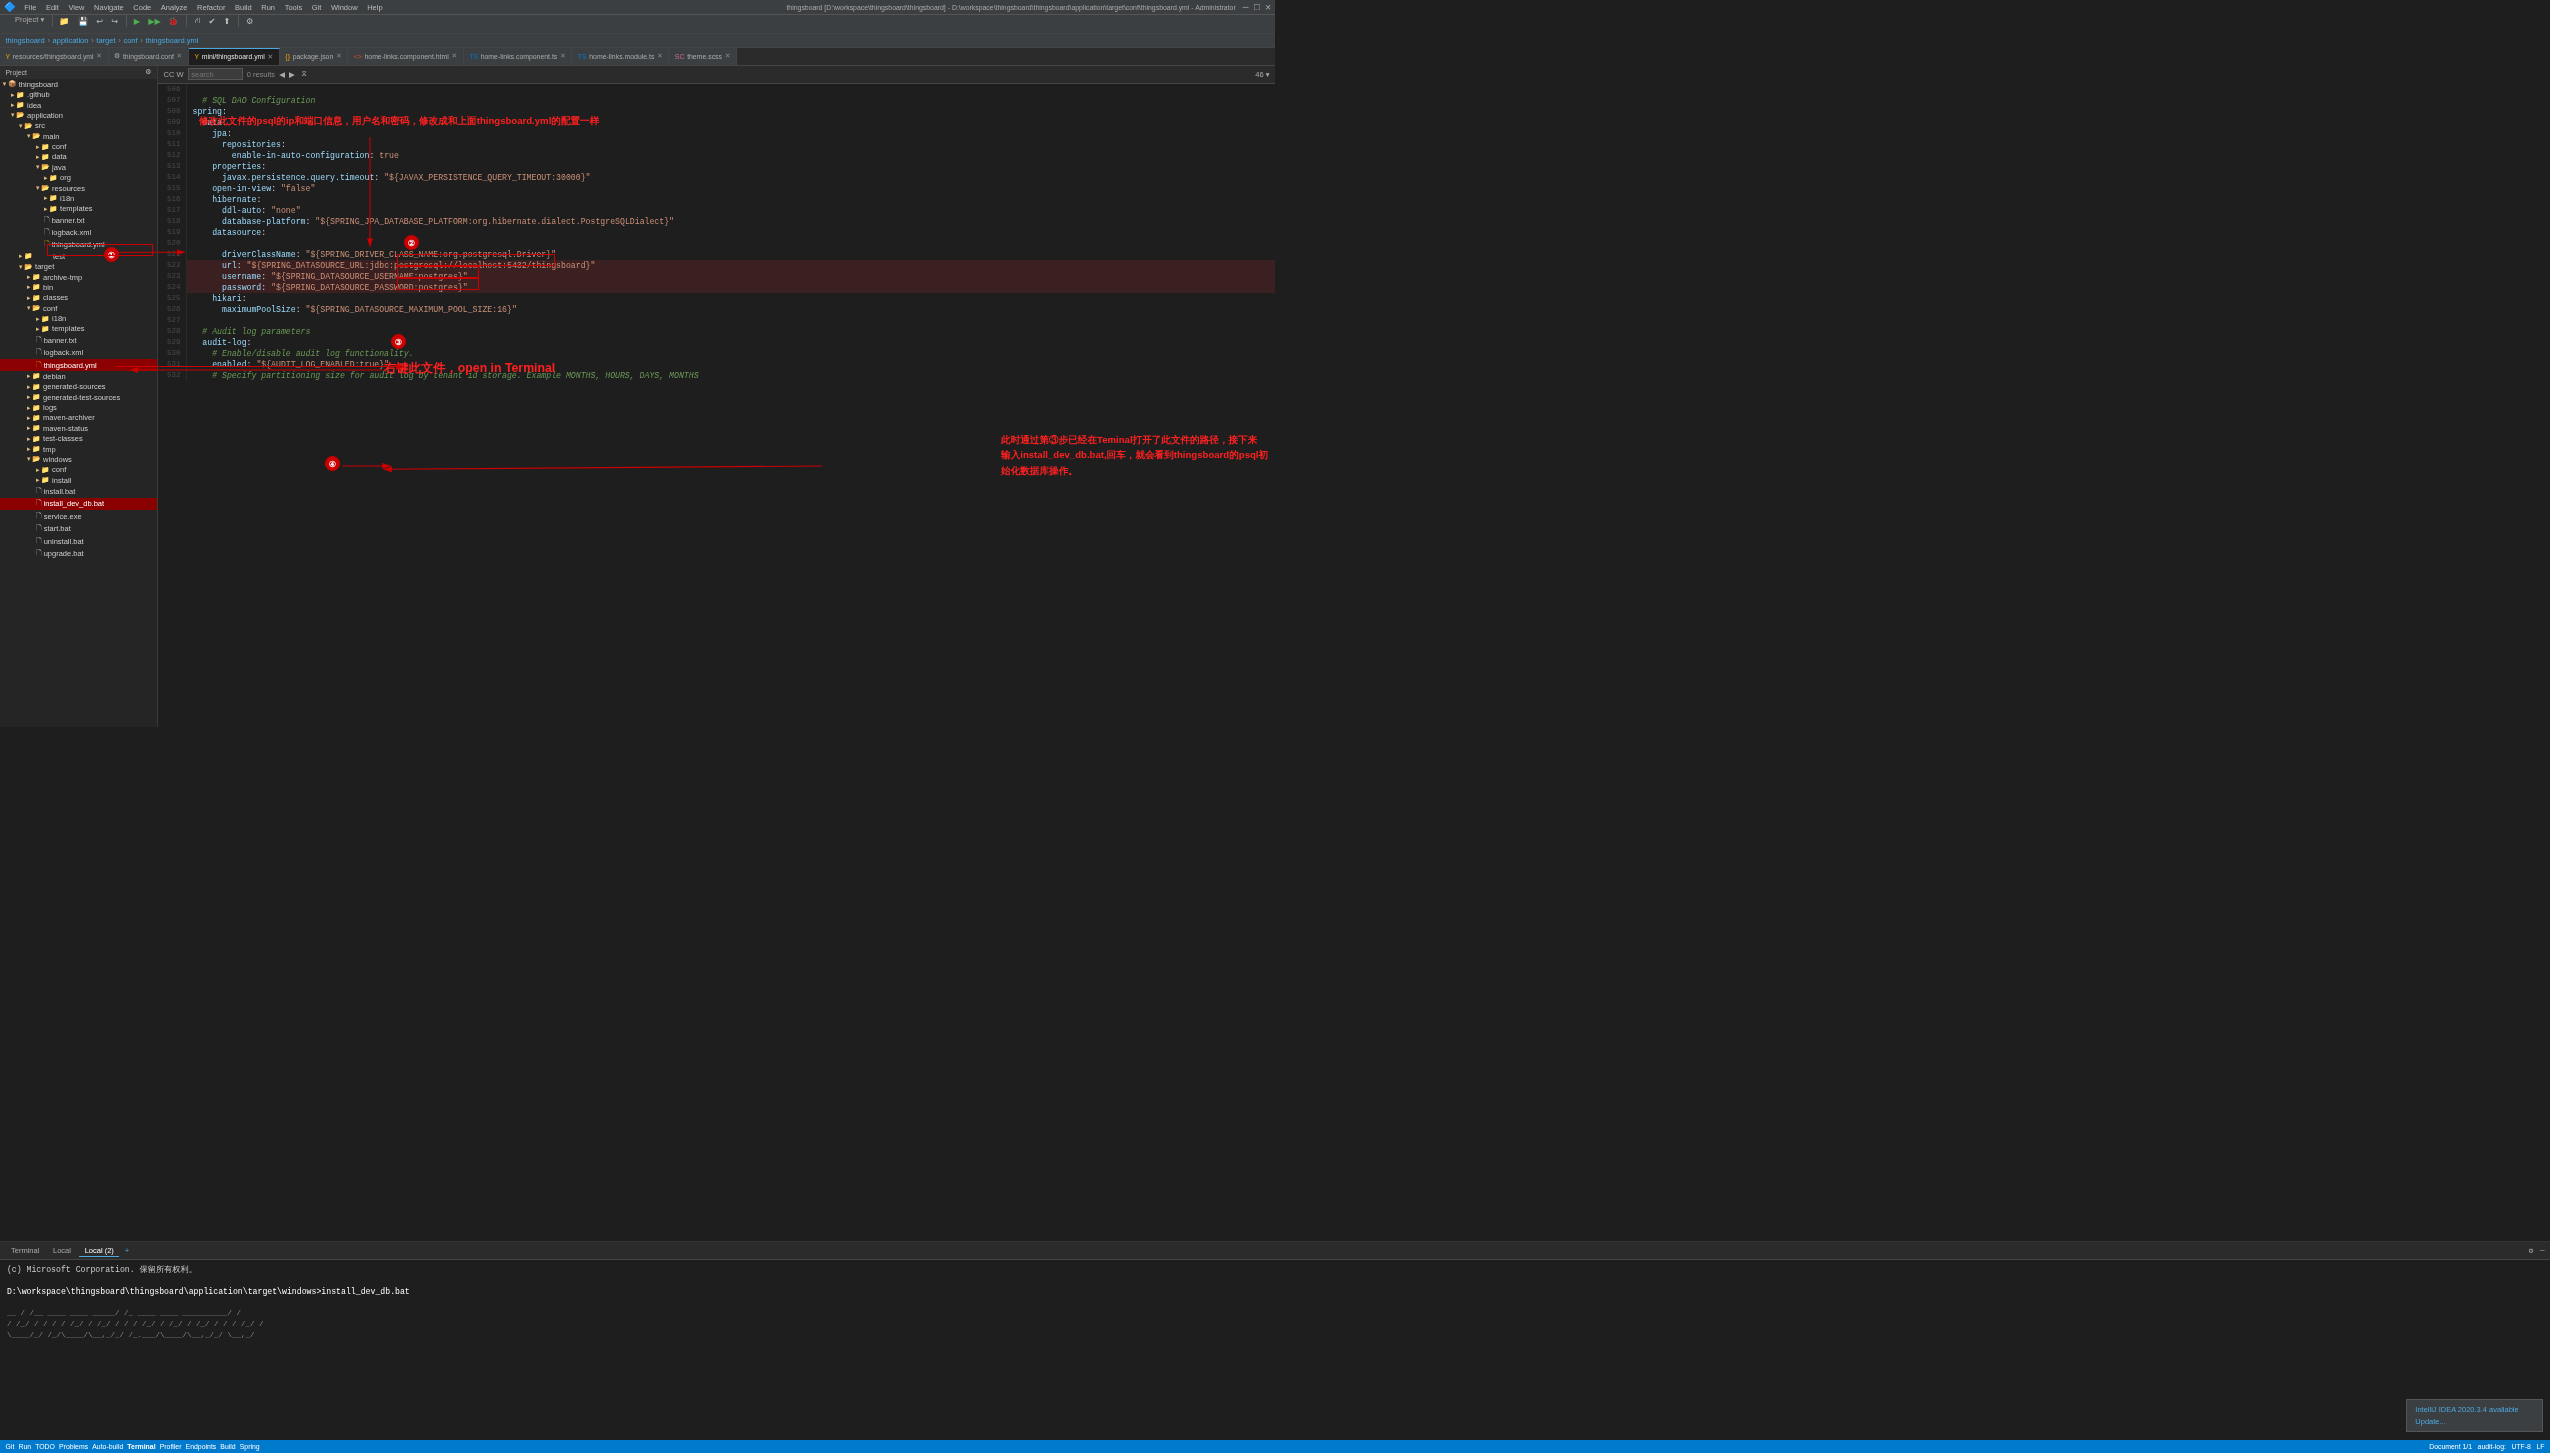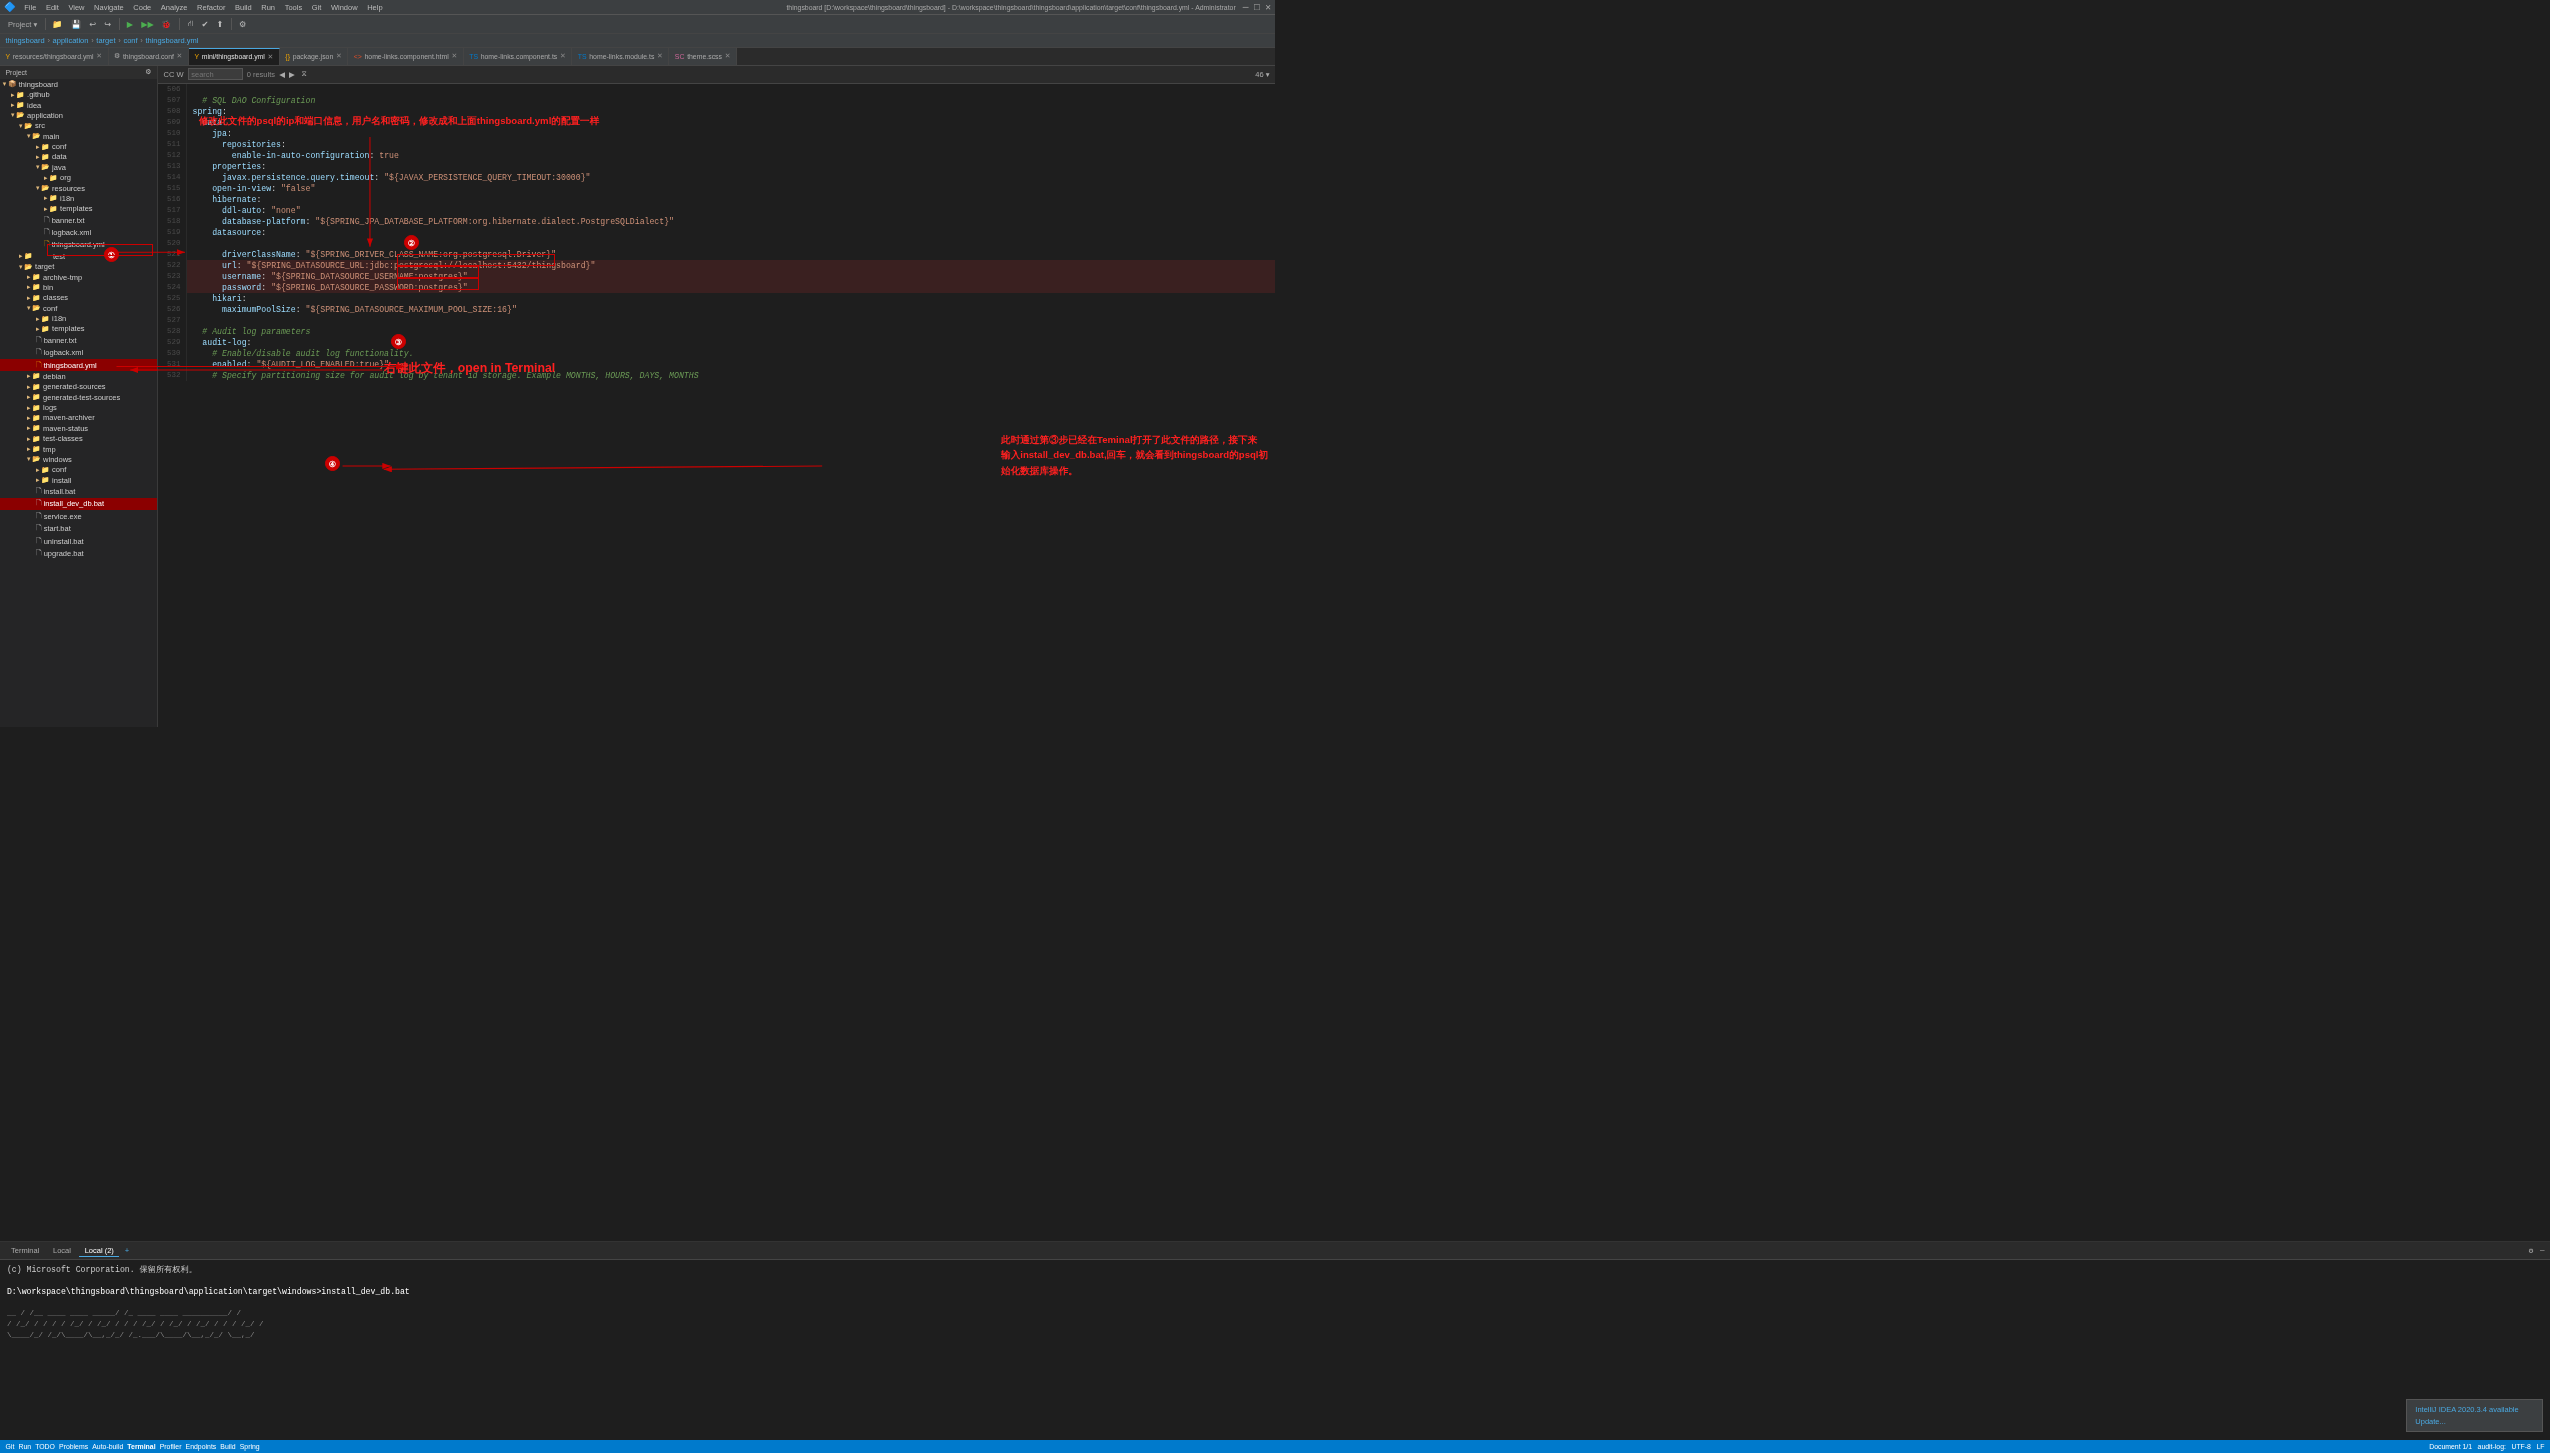--- a/index.html
+++ b/index.html
@@ -30,22 +30,22 @@
       padding: 1.4px 4.1px;
       cursor: pointer;
       font-family: Arial, sans-serif;
     }
 
     
     #toolbar {
       background: #3c3f41;
       height: 19px;
       display: flex;
-      align-items: center;
-      padding: 0 8px;
+      align-items: flex-start;
+      padding: 0 15px;
       gap: 2.7px;
       border-bottom: 0.7px solid #444;
     }
     .toolbar-btn {
       background: transparent;
       border: none;
       color: #bbb;
       font-size: 8.2px;
       cursor: pointer;
       padding: 1.4px 2.7px;

